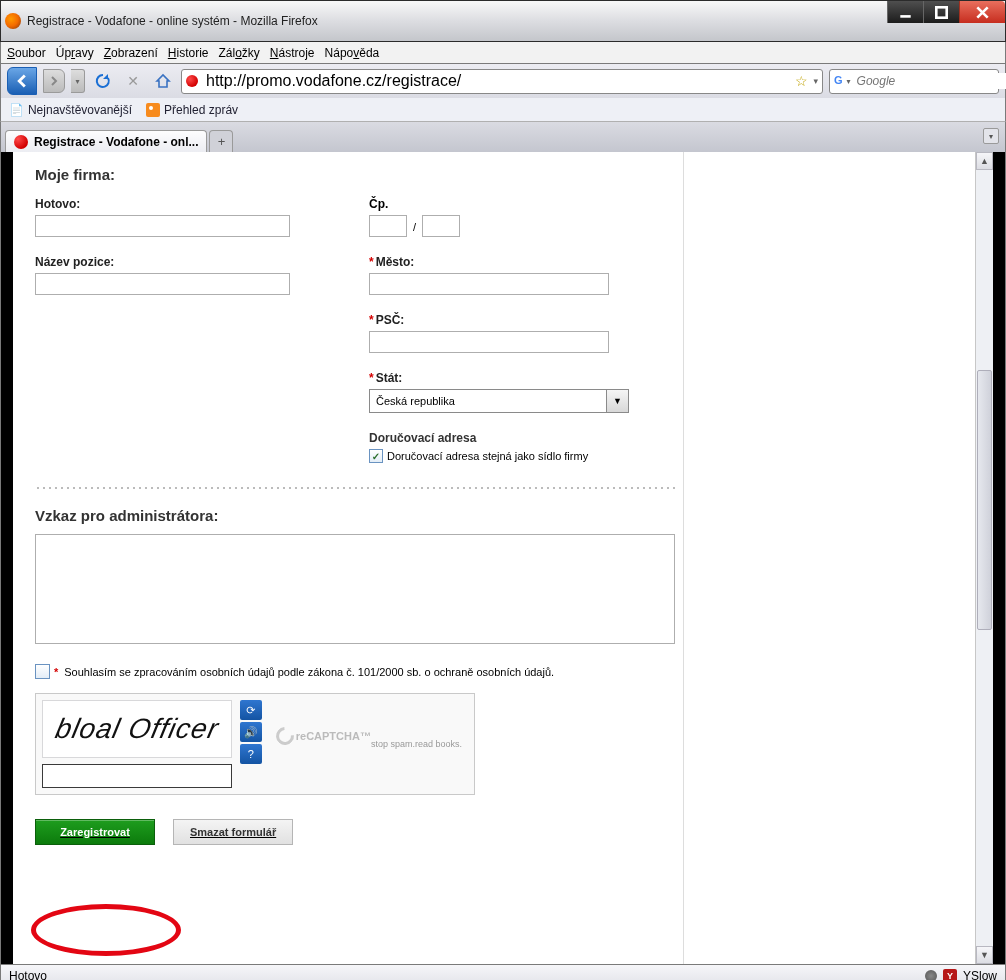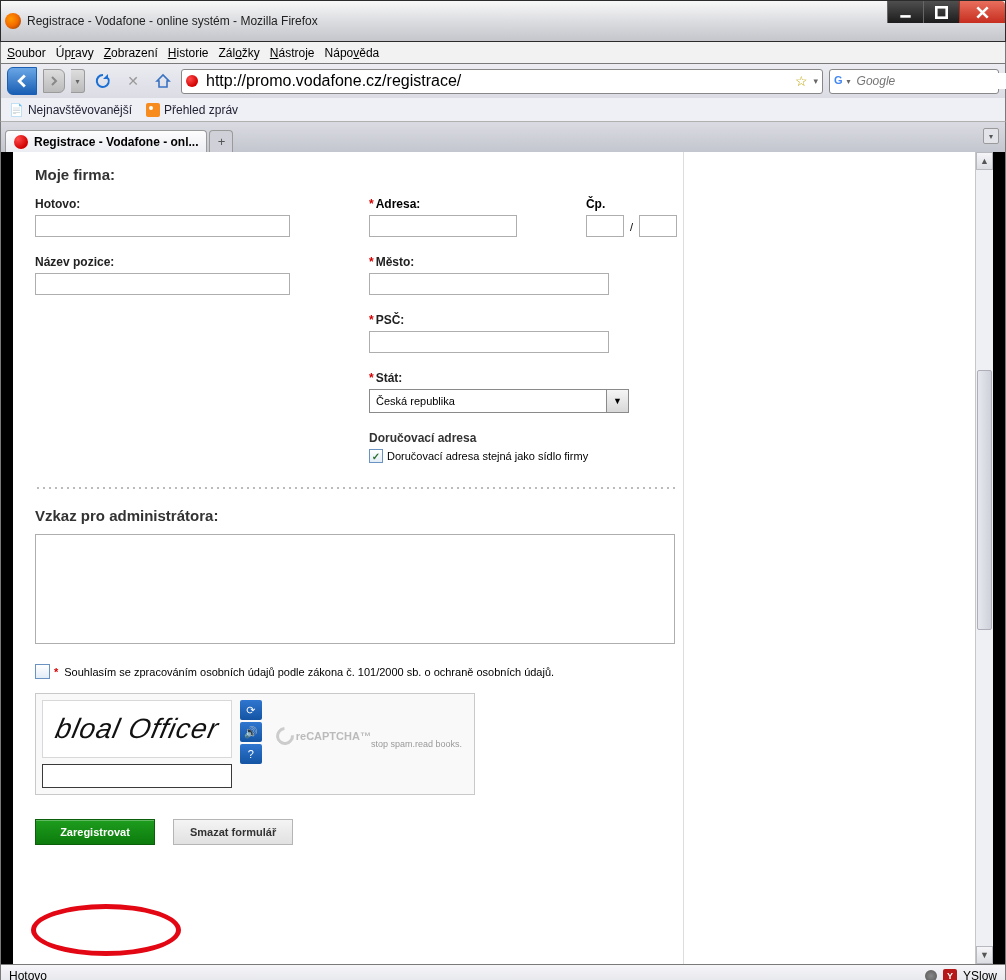--- a/index.html
+++ b/index.html
@@ -223,21 +223,21 @@
     display:flex;align-items:center;justify-content:center;color:#fff;font-size:11px;border-radius:2px;
   }
   .captcha-right {
     display:flex;flex-direction:row;align-items:center;justify-content:center;padding:0 6px;color:#999;font-size:9px;text-align:left;
   }
   .recaptcha-logo { display:flex;align-items:center;gap:2px;color:#bbb;font-size:11px;font-weight:bold;margin-bottom:16px;}
   .recaptcha-logo .arc {
     width:18px;height:18px;border:3px solid #ccc;border-radius:50%;border-top-color:transparent;transform:rotate(40deg);
   }
 
-  .button-row { display:flex;gap:18px;margin:24px 0 10px 0;align-items:center;}
+  .button-row { display:flex;gap:18px;margin:24px 0 10px 0;align-items:center;text-decoration:underline;}
   .btn-register {
     min-width:120px;height:26px;
     background:linear-gradient(180deg,#1e9d1e 0%,#0c7b0c 100%);
     border:1px solid #0b5f0b;color:#fff;font-weight:bold;font-size:11px;padding:0 18px;
     display:flex;align-items:center;justify-content:center;
     box-shadow:inset 0 1px 0 rgba(255,255,255,.3);
   }
   .btn-reset {
     min-width:120px;height:26px;background:linear-gradient(180deg,#f4f4f4,#e1e1e1);
     border:1px solid #b5b5b5;color:#333;font-weight:bold;font-size:11px;padding:0 16px;
@@ -385,24 +385,20 @@
             <input class="txt" type="text" style="">
           </div>
           <div class="field">
             <label>Název pozice:</label>
             <input class="txt" type="text" style="">
           </div>
         </div>
 
         <div class="col">
           <div class="cp-row" style="margin-bottom:18px;">
-            <div class="cp-sub" style="flex:1;">
-              <label><span class="req">*</span><span>Adresa:</span></label>
-              <input class="txt" style="width: 148px;" type="text">
-            </div>
             <div class="cp-sub">
               <label>Čp.</label>
               <div style="display:flex;align-items:center;gap:4px;">
                 <input type="text" style="">
                 <span class="slash">/</span>
                 <input type="text" style="">
               </div>
             </div>
           </div>
 

